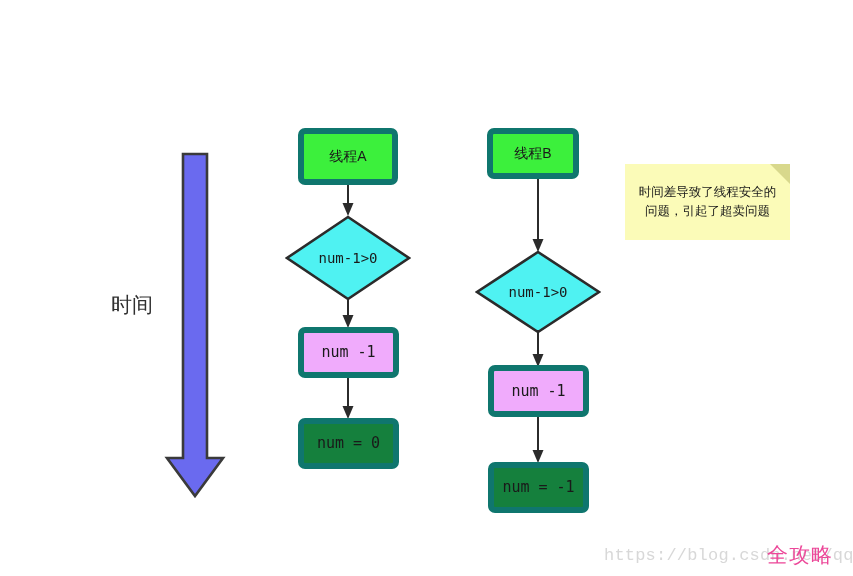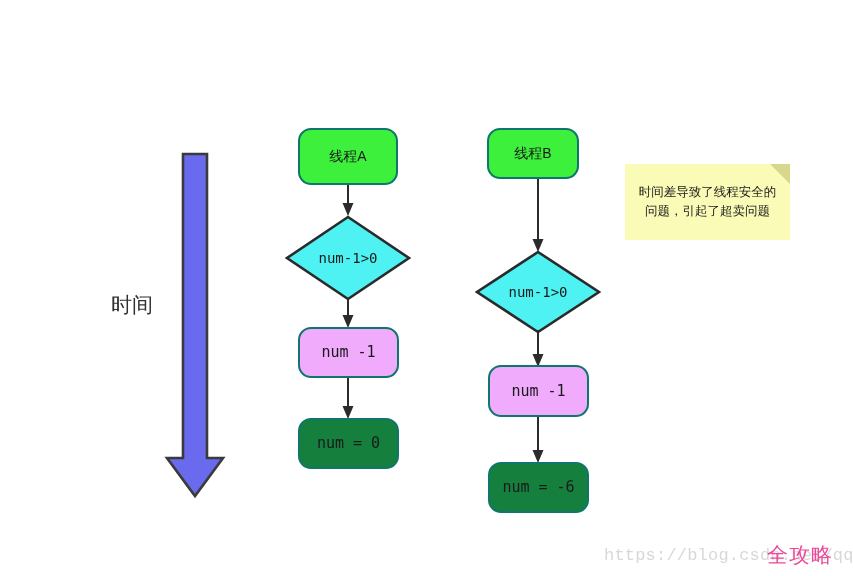--- a/index.html
+++ b/index.html
@@ -27,22 +27,22 @@
     box-sizing: border-box;
     display: flex;
     align-items: center;
     justify-content: center;
     text-align: center;
     color: #1a1a1a;
     line-height: 1.25;
   }
 
   .box {
-    border: 2px solid #0f766e;
-    border-radius: 13px;
+    border: 6px solid #0f766e;
+    border-radius: 7px;
   }
 
   .box-start {
     background: #3cf03c;
     font-size: 14px;
     font-family: "Liberation Sans", "DejaVu Sans", sans-serif;
   }
 
   .box-action {
     background: #f0abfc;
@@ -220,21 +220,21 @@
 
   <div class="node box box-action" style="left:488px; top:365px; width:101px; height:52px;">num -1</div>
 
   <div class="connector" style="left:528px; top:417px; width:20px; height:47px;">
     <svg width="20" height="47" viewBox="0 0 20 47" xmlns="http://www.w3.org/2000/svg">
       <line x1="10" y1="0" x2="10" y2="36" stroke="#2b2b2b" stroke-width="2"></line>
       <polygon points="10,46 4.5,33 15.5,33" fill="#2b2b2b"></polygon>
     </svg>
   </div>
 
-  <div class="node box box-result" style="left:488px; top:462px; width:101px; height:51px;">num = -6</div>
+  <div class="node box box-result" style="left:488px; top:462px; width:101px; height:51px;">num = -1</div>
 
   <div class="note" style="left:625px; top:164px; width:165px; height:76px;">
     <span class="note-fold"></span>
     <div class="note-text">
       <span>时间差导致了线程安全的</span><br>
       <span>问题，引起了超卖问题</span>
     </div>
   </div>
 
   <div class="watermark" style="left:604px; top:546px;">https://blog.csdn.net/qq_32</div>

